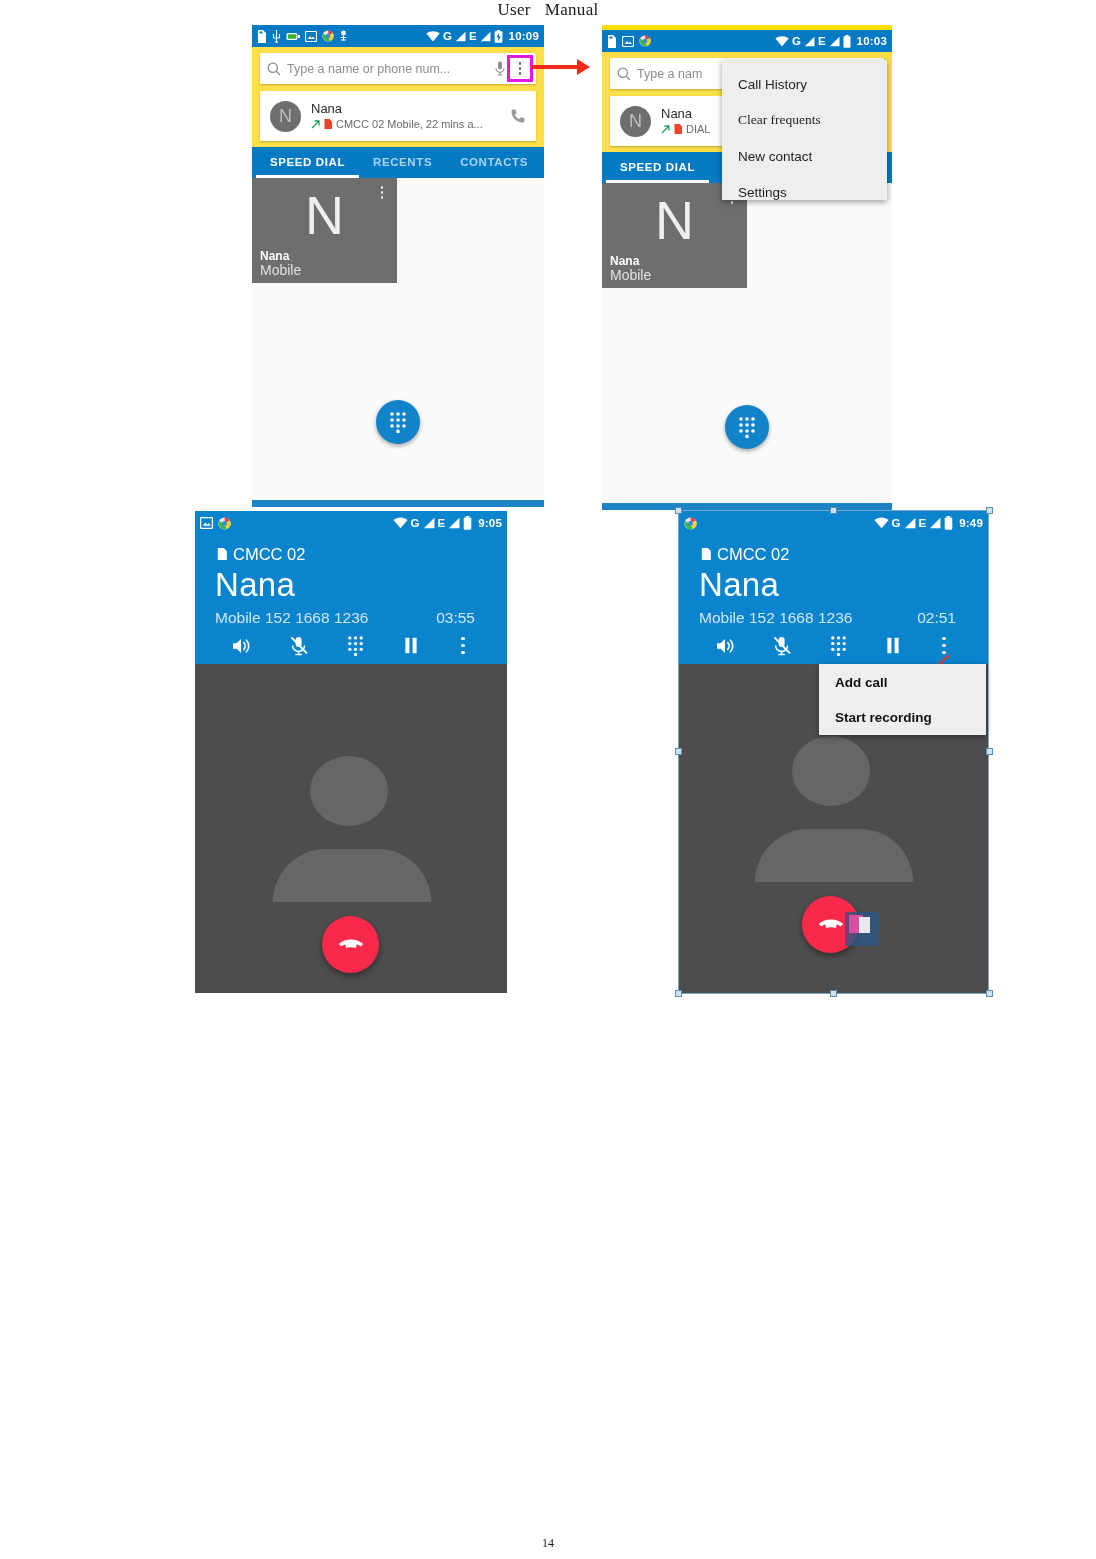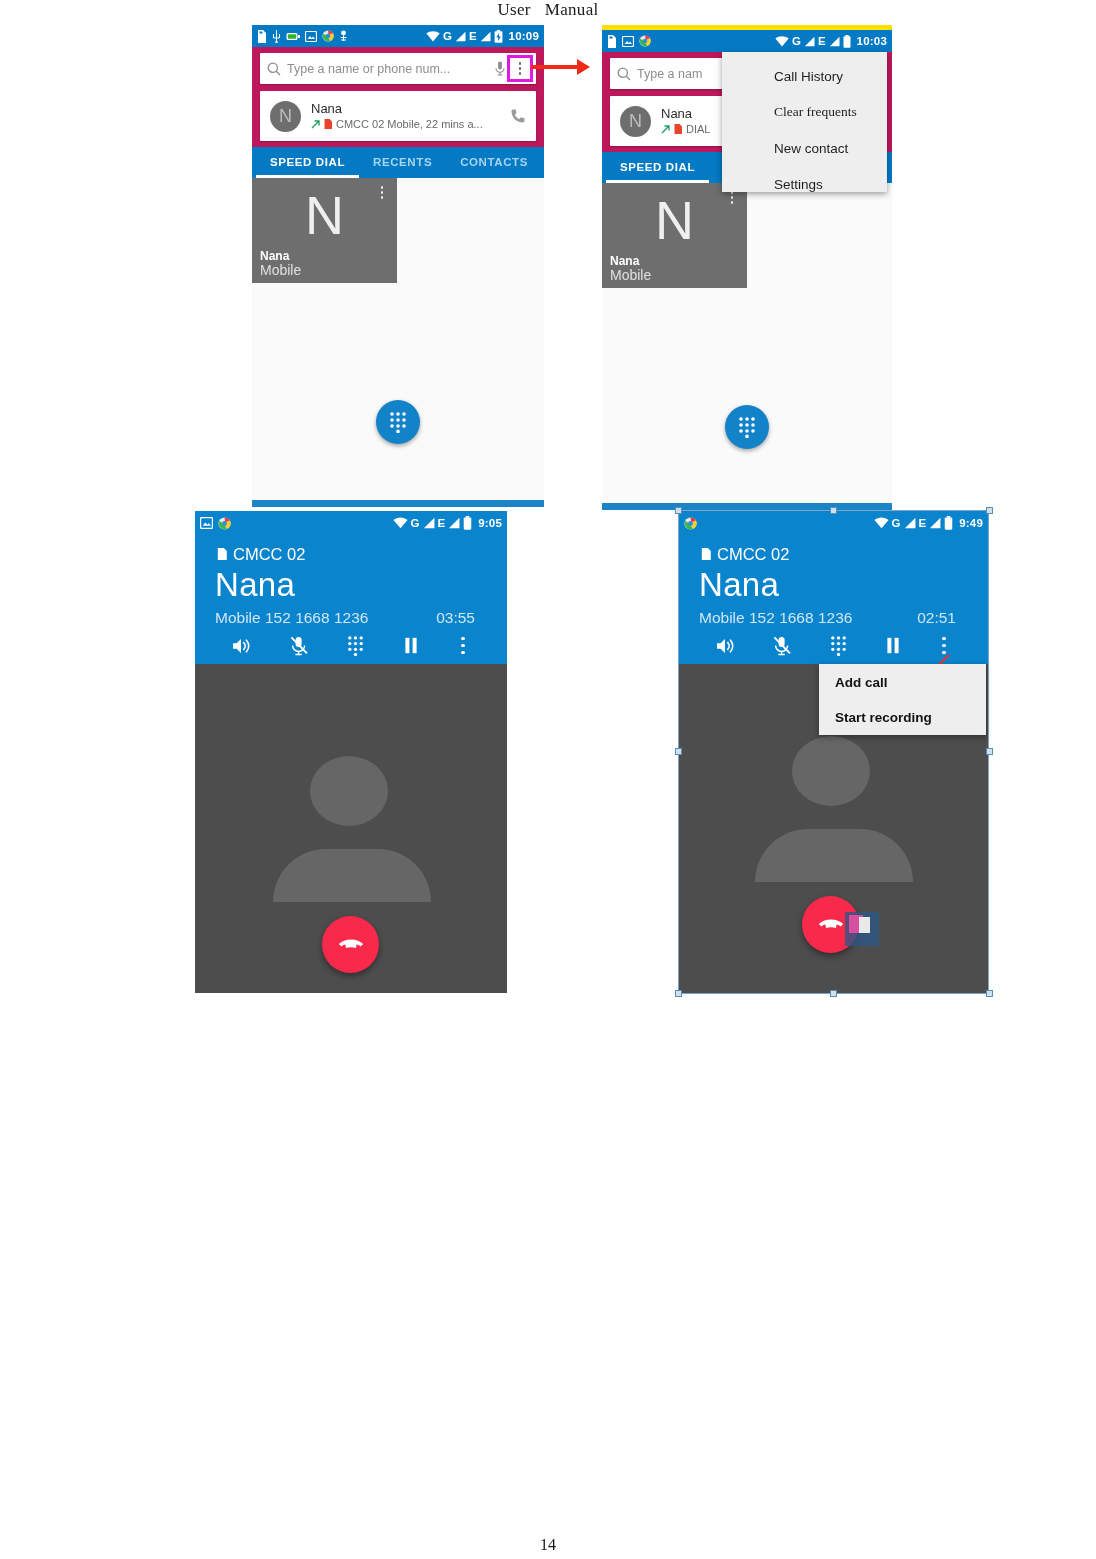--- a/index.html
+++ b/index.html
@@ -17,40 +17,40 @@
     position: absolute; top: 0px; left: 0; width: 1096px;
     text-align: center;
     font-family: "Liberation Serif", serif;
     font-size: 17px; color: #1a1a1a; letter-spacing: 0.3px;
   }
   .doc-header .gap { display:inline-block; width: 14px; }
   .doc-footer {
     position: absolute; top: 1536px; left: 0; width: 1096px;
     text-align: center;
     font-family: "Liberation Serif", serif;
-    font-size: 16px; color: #1a1a1a;
+    font-size: 12px; color: #1a1a1a;
   }
 
   
   .phone { position: absolute; background: #fafafa; overflow: hidden; }
   .statusbar {
     height: 22px; background: #0479c4; color: #fff;
     display: flex; align-items: center; padding: 0 5px;
     font-size: 11.5px; font-weight: bold;
   }
   .sb-left { display:flex; align-items:center; gap: 5px; flex: 0 0 auto; }
   .sb-spacer { flex: 1 1 auto; }
   .sb-right { display:flex; align-items:center; gap: 3px; flex: 0 0 auto; }
   .sb-time { margin-left: 3px; font-size: 11.5px; letter-spacing: .2px; }
 
   .ic { display:inline-block; line-height: 0; }
   .ic svg { display:block; }
 
   
-  .dialer-head { background:#be185d; padding: 6px 8px 0 8px; }
+  .dialer-head { background:#fde047; padding: 6px 8px 0 8px; }
   .searchbar {
     background:#fff; height: 31px; border-radius: 1px;
     display:flex; align-items:center; padding: 0 7px; gap: 6px;
     box-shadow: 0 1px 2px rgba(0,0,0,.25);
   }
   .search-ph { flex:1; color:#8d8d8d; font-size: 12.5px; white-space:nowrap; overflow:hidden; }
   .menu-dots { width: 14px; display:flex; flex-direction:column; align-items:center; gap:2.5px; }
   .menu-dots i { width: 2.6px; height: 2.6px; background:#636363; border-radius:50%; display:block; }
   .dots-highlight { outline: 3px solid #e318e3; outline-offset: 1px; padding: 3px 2px; }
 
@@ -448,21 +448,21 @@
                 <circle cx="16" cy="15" r="1.8"></circle>
             <circle cx="10" cy="20.4" r="1.8"></circle>
           </g>
             </svg>
           </span>
       </div>
       <div class="navbar-strip"></div>
     </div>
   </div>
 
-  <div class="popup" style="left:722px; top:52px; width:165px; height:140px; padding-top:6px;padding-left:36px;">
+  <div class="popup" style="left:722px; top:60px; width:165px; height:140px; padding-top:6px;">
     <div class="popup-item" style="height:36px;">Call History</div>
     <div class="popup-item" style="height:36px;font-family:Liberation Serif, serif;">Clear frequents</div>
     <div class="popup-item" style="height:36px;">New contact</div>
     <div class="popup-item" style="height:36px;">Settings</div>
   </div>
 
   <div class="phone" id="s3" style="left:195px; top:511px; width:312px; height:482px; display:flex; flex-direction:column;">
 
     <div class="statusbar" style="background:#0a84cd; height:24px;">
       <span class="sb-left">

